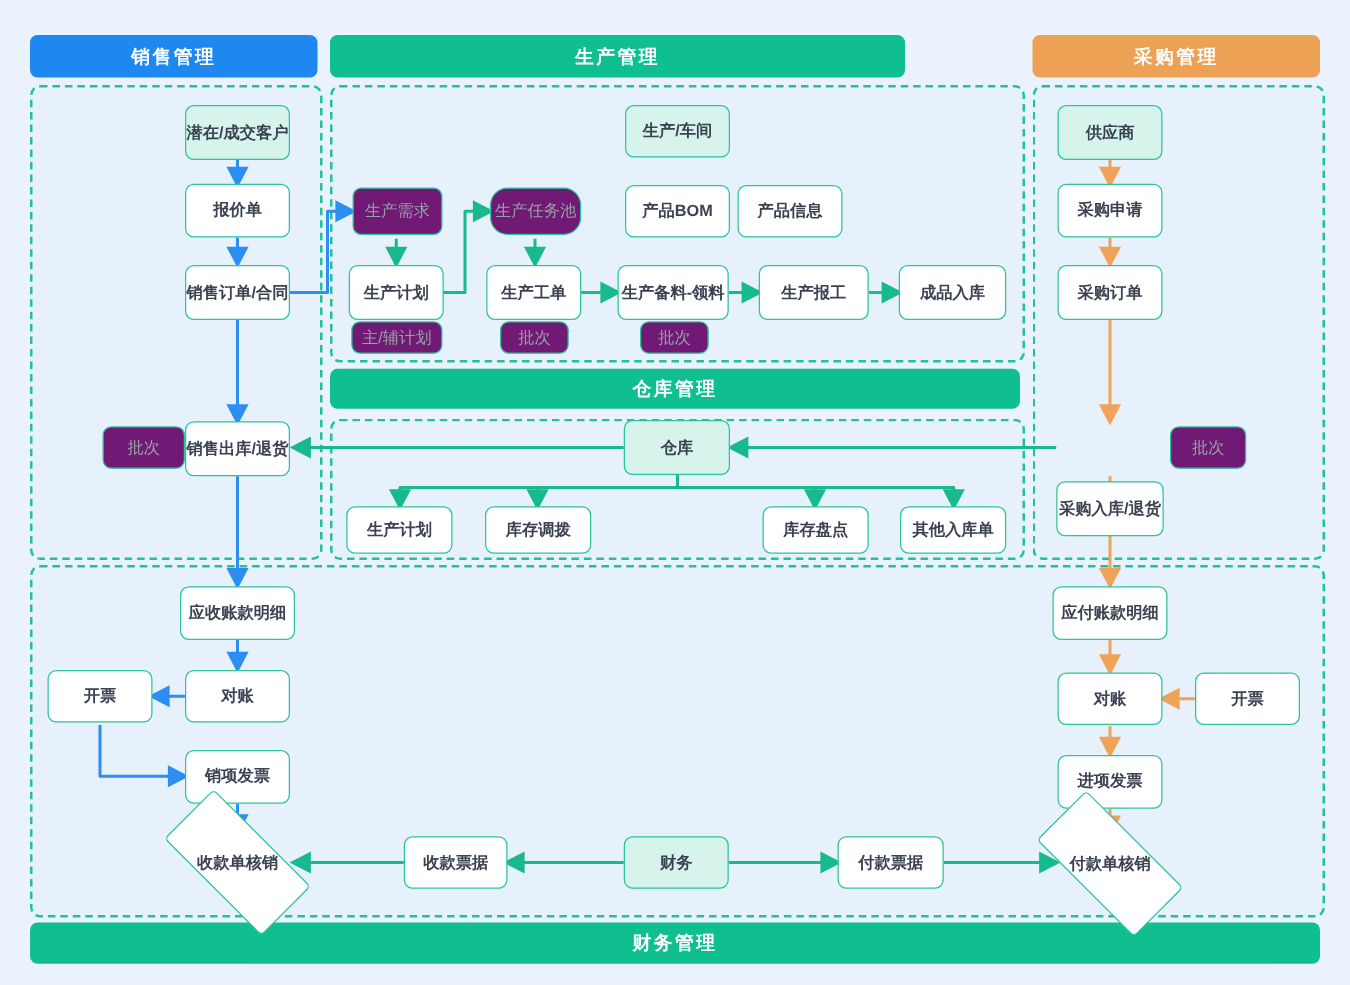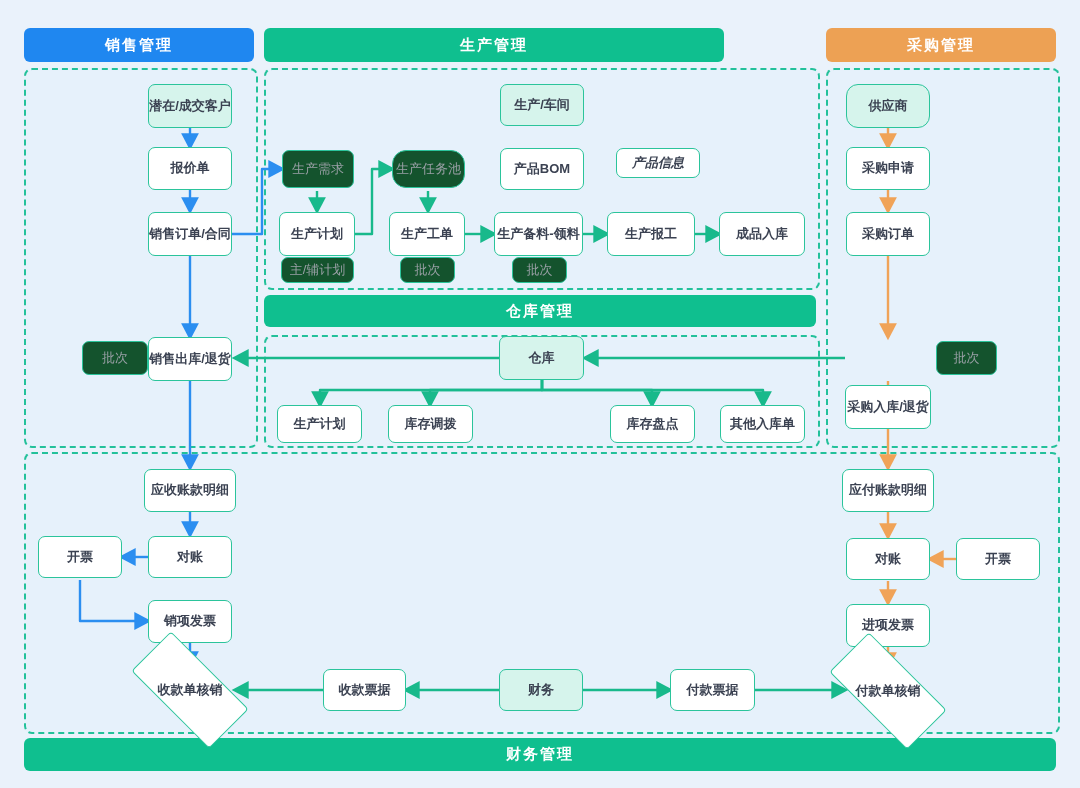--- a/index.html
+++ b/index.html
@@ -40,21 +40,21 @@
     font-size:13px;
     font-weight:700;
     display:flex;align-items:center;justify-content:center;
     text-align:center;
     line-height:1.15;
     white-space:nowrap;
     z-index:5;
   }
   .node.mint{background:#d6f4ec;}
   .node.muted{
-    background:#14532d;color:#9aa0a6;font-weight:400;
+    background:#701a75;color:#9aa0a6;font-weight:400;
     border-color:#2bc49b;
   }
 
   
   .diamond{
     position:absolute;
     z-index:5;
     display:flex;align-items:center;justify-content:center;
   }
   .diamond .dshape{
@@ -165,29 +165,29 @@
   <div class="node muted" style="left:282px;top:150px;width:72px;height:38px;">生产需求</div>
   <div class="node" style="left:279px;top:212px;width:76px;height:44px;">生产计划</div>
   <div class="node muted" style="left:281px;top:257px;width:73px;height:26px;">主/辅计划</div>
 
   <div class="node muted" style="left:392px;top:150px;width:73px;height:38px;border-radius:14px;">生产任务池</div>
   <div class="node" style="left:389px;top:212px;width:76px;height:44px;">生产工单</div>
   <div class="node muted" style="left:400px;top:257px;width:55px;height:26px;">批次</div>
 
   <div class="node mint" style="left:500px;top:84px;width:84px;height:42px;">生产/车间</div>
   <div class="node" style="left:500px;top:148px;width:84px;height:42px;">产品BOM</div>
-  <div class="node" style="left:616px;top:148px;width:84px;height:30px;font-style:italic;">产品信息</div>
+  <div class="node" style="left:590px;top:148px;width:84px;height:42px;">产品信息</div>
 
   <div class="node" style="left:494px;top:212px;width:89px;height:44px;">生产备料-领料</div>
   <div class="node muted" style="left:512px;top:257px;width:55px;height:26px;">批次</div>
 
   <div class="node" style="left:607px;top:212px;width:88px;height:44px;">生产报工</div>
   <div class="node" style="left:719px;top:212px;width:86px;height:44px;">成品入库</div>
 
-  <div class="node mint" style="left:846px;top:84px;width:84px;height:44px;border-radius:12px;">供应商</div>
+  <div class="node mint" style="left:846px;top:84px;width:84px;height:44px;">供应商</div>
   <div class="node" style="left:846px;top:147px;width:84px;height:43px;">采购申请</div>
   <div class="node" style="left:846px;top:212px;width:84px;height:44px;">采购订单</div>
   <div class="node" style="left:845px;top:337px;width:86px;height:44px;margin-top:48px;">采购入库/退货</div>
   <div class="node muted" style="left:936px;top:341px;width:61px;height:34px;">批次</div>
 
   <div class="node mint" style="left:499px;top:336px;width:85px;height:44px;">仓库</div>
   <div class="node" style="left:277px;top:405px;width:85px;height:38px;">生产计划</div>
   <div class="node" style="left:388px;top:405px;width:85px;height:38px;">库存调拨</div>
   <div class="node" style="left:610px;top:405px;width:85px;height:38px;">库存盘点</div>
   <div class="node" style="left:720px;top:405px;width:85px;height:38px;">其他入库单</div>

